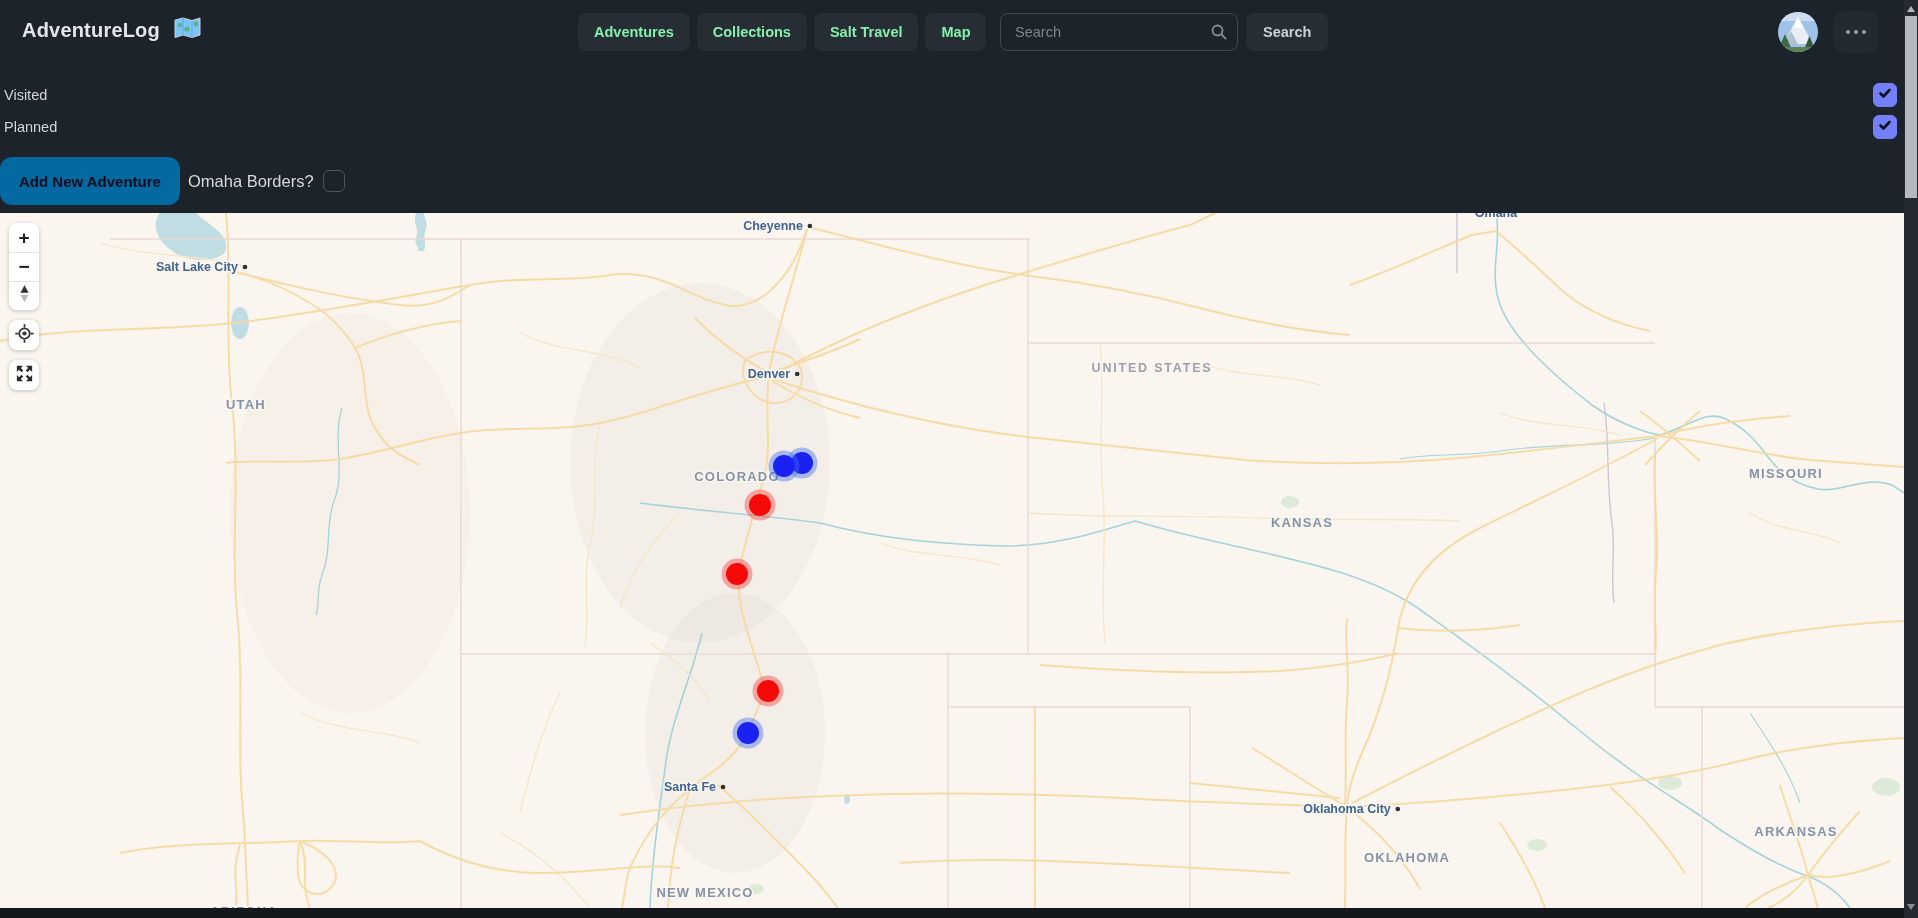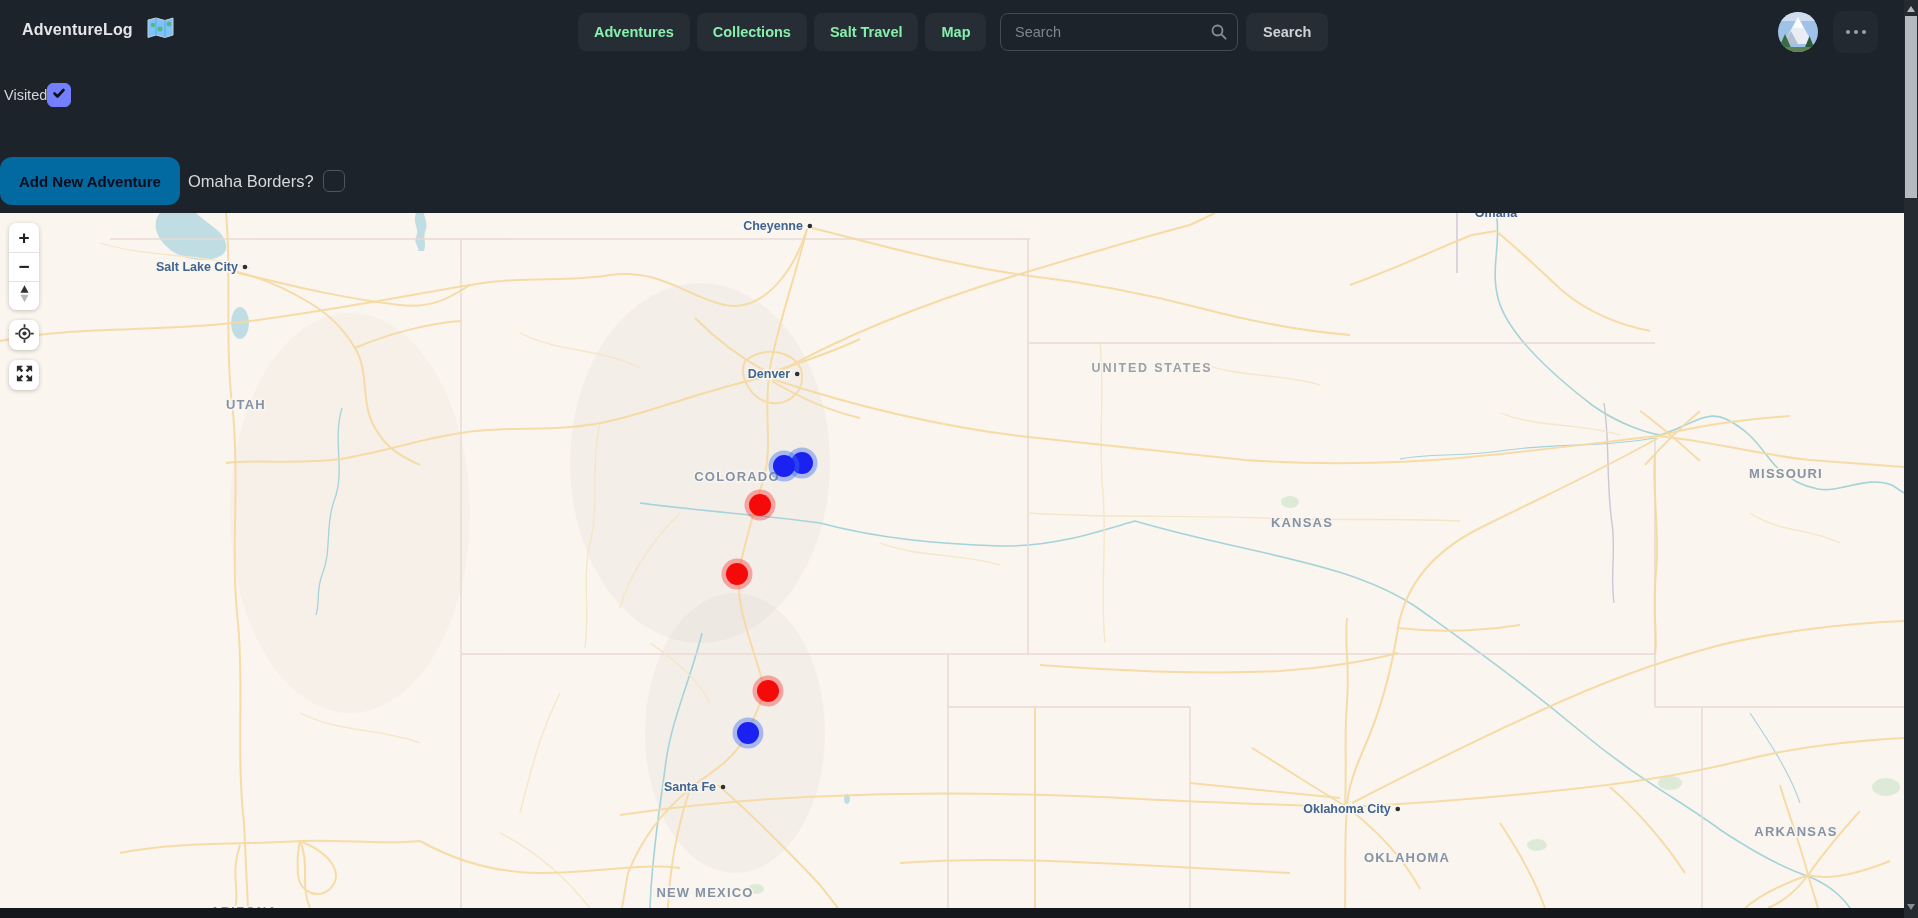--- a/index.html
+++ b/index.html
@@ -4,42 +4,42 @@
 <style>
   * { margin:0; padding:0; box-sizing:border-box; }
   html,body { width:1918px; height:918px; overflow:hidden;
     font-family:"Liberation Sans", sans-serif; background:#14181d; }
 
   
   .topbar { position:absolute; left:0; top:0; width:1918px; height:213px; background:#1d232a; }
 
   .navbar { position:absolute; left:0; top:0; width:1918px; height:64px; }
   .logo { position:absolute; left:22px; top:17px; display:flex; align-items:center; gap:14px;
-    font-size:16px; font-weight:bold; color:#e4e6ea; letter-spacing:.2px; }
+    font-size:20px; font-weight:bold; color:#e4e6ea; letter-spacing:.2px; }
   .nav-links { position:absolute; left:578px; top:13px; display:flex; gap:7px; }
   .nav-btn { height:38px; padding:0 16px; border:none; border-radius:8px; background:#262d35;
     color:#86efac; font-family:inherit; font-size:14.5px; font-weight:600; cursor:pointer; }
   .search-wrap { position:absolute; left:1000px; top:13px; width:238px; height:38px; }
   .search-input { width:100%; height:100%; background:transparent; border:1px solid #424a55;
     border-radius:8px; color:#cfd3d8; font-family:inherit; font-size:14.5px; padding:0 36px 0 14px; }
   .search-input::placeholder { color:#7e8590; }
   .search-glass { position:absolute; right:10px; top:10px; width:18px; height:18px; }
   .search-btn { position:absolute; left:1246px; top:13px; height:38px; padding:0 17px;
     border:none; border-radius:8px; background:#262d35; color:#ced2d7;
     font-family:inherit; font-size:14.5px; font-weight:600; cursor:pointer; }
   .avatar { position:absolute; left:1778px; top:12px; width:40px; height:40px; border-radius:50%;
     overflow:hidden; cursor:pointer; }
   .dots-btn { position:absolute; left:1833px; top:11px; width:45px; height:42px; border-radius:10px;
     background:#232931; border:none; cursor:pointer; display:flex; align-items:center;
     justify-content:center; gap:4px; }
   .dots-btn i { width:4px; height:4px; border-radius:50%; background:#9aa1a8; }
 
   
   .filter-row { position:absolute; left:0; width:1904px; height:30px; display:flex;
-    align-items:center; padding:0 7px 0 4px; }
+    align-items:center; justify-content:space-between; padding:0 7px 0 4px; }
   .filter-row.r1 { top:80px; } .filter-row.r2 { top:112px; }
   .filter-label { color:#d3d6da; font-size:14.5px; }
   .checkbox { width:24px; height:24px; border-radius:6px; border:1.5px solid #4d545e;
     background:transparent; cursor:pointer; display:flex; align-items:center; justify-content:center; }
   .checkbox .tick { display:none; }
   .checkbox.checked { background:#747fff; border-color:#747fff; }
   .checkbox.checked .tick { display:block; }
   .add-row { position:absolute; left:0; top:156px; height:50px; display:flex; align-items:center; }
   .add-btn { height:48px; padding:0 19px; border:none; border-radius:12px; background:#0369a1;
     color:#0a0d1d; font-family:inherit; font-size:15px; font-weight:600; cursor:pointer; }
@@ -137,20 +137,30 @@
         <i></i>
           <i></i>
           <i></i>
       </span>
     </button>
   </div>
 
   <div class="filter-row r1">
     <span class="filter-label">Visited</span>
     <div class="checkbox checked" id="chk-visited">
+      <span class="tick">
+        <svg width="14" height="14" viewBox="0 0 14 14">
+          <path d="M2.5,7.5 L5.5,10.5 L11.5,4" stroke="#0c101c" stroke-width="2.6" fill="none" stroke-linecap="round" stroke-linejoin="round"></path>
+        </svg>
+      </span>
+    </div>
+  </div>
+  <div class="filter-row r2">
+    <span class="filter-label">Planned</span>
+    <div class="checkbox checked" id="chk-planned">
       <span class="tick">
         <svg width="14" height="14" viewBox="0 0 14 14">
           <path d="M2.5,7.5 L5.5,10.5 L11.5,4" stroke="#0c101c" stroke-width="2.6" fill="none" stroke-linecap="round" stroke-linejoin="round"></path>
         </svg>
       </span>
     </div>
   </div>
 
   <div class="add-row">
     <button class="add-btn">Add New Adventure</button>

